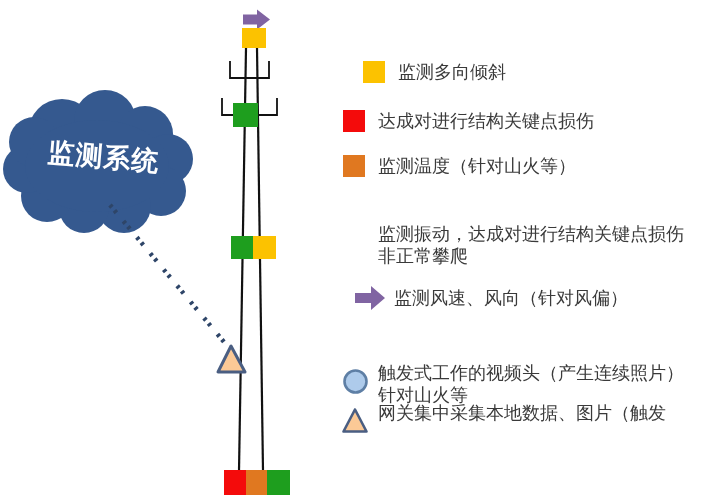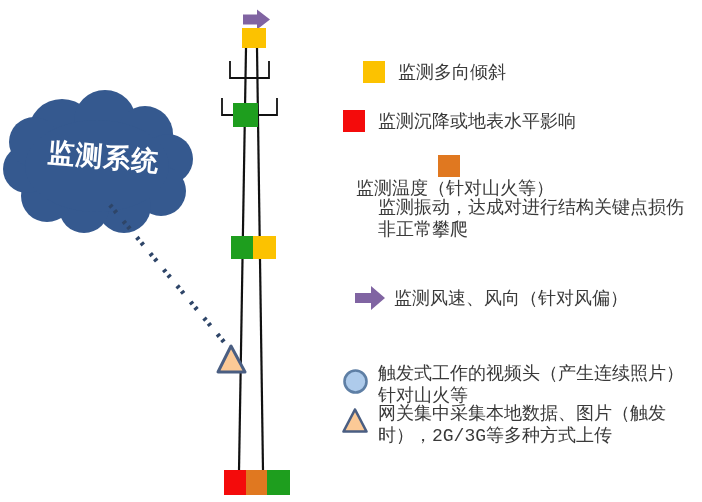--- a/index.html
+++ b/index.html
@@ -70,30 +70,30 @@
 
   <div>
 
     <div class="legend-row center" style="left:343px;top:61px;padding-left:20px;">
       <div class="legend-icon-box sq" style="background: rgb(252, 194, 0);"></div>
       <div class="legend-text">监测多向倾斜</div>
     </div>
 
     <div class="legend-row center" style="left:343px;top:110px;">
       <div class="legend-icon-box sq" style="background: rgb(244, 11, 11);"></div>
-      <div class="legend-text">监测沉降或地表水平影响</div>
+      <div class="legend-text">达成对进行结构关键点损伤</div>
     </div>
 
-    <div class="legend-row center" style="left:343px;top:155px;flex-direction:column;">
+    <div class="legend-row center" style="left:343px;top:155px;">
       <div class="legend-icon-box sq" style="background: rgb(224, 120, 32);"></div>
       <div class="legend-text">监测温度（针对山火等）</div>
     </div>
 
     <div class="legend-row" style="left:378px;top:196px;">
-      <div class="legend-text" style="margin-left:0;">
+      <div class="legend-text" style="margin-left:0;margin-top:27px;">
         <div>监测振动，达成对进行结构关键点损伤</div>
         <div>非正常攀爬</div>
       </div>
     </div>
 
     <div class="legend-row center" style="left:339px;top:286px;margin-left:16px;">
       <svg class="legend-icon-box" width="30" height="24" viewBox="0 0 30 24">
         <polygon points="0,7 16,7 16,0 30,12 16,24 16,17 0,17" fill="#8064A2"></polygon>
       </svg>
       <div class="legend-text tight">监测风速、风向（针对风偏）</div>
@@ -108,18 +108,17 @@
         <div>针对山火等</div>
       </div>
     </div>
 
     <div class="legend-row" style="left:341px;top:403px;font-family:Liberation Mono, monospace;">
       <svg class="legend-icon-box" style="margin-top:4px;" width="28" height="27" viewBox="0 0 28 27">
         <polygon points="14,2.5 2.5,24.5 25.5,24.5" stroke-width="2.6" stroke-linejoin="round" fill="#FBC996" stroke="#4A5E82"></polygon>
       </svg>
       <div class="legend-text tight">
         <div>网关集中采集本地数据、图片（触发</div>
-        <div>时），2G/3G等多种方式上传</div>
       </div>
     </div>
 
   </div>
 </div>
 
 </body></html>

